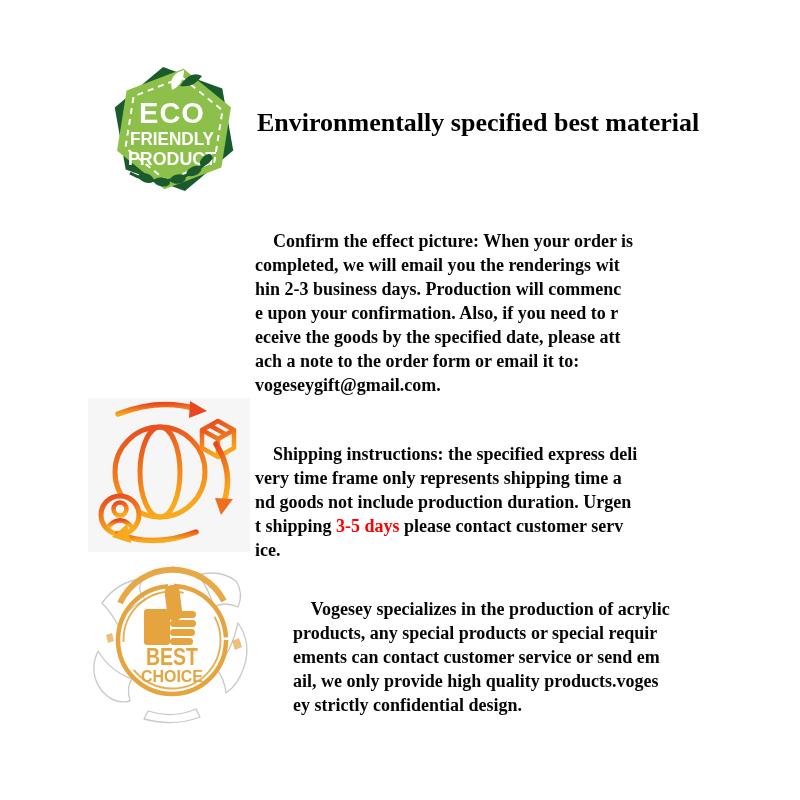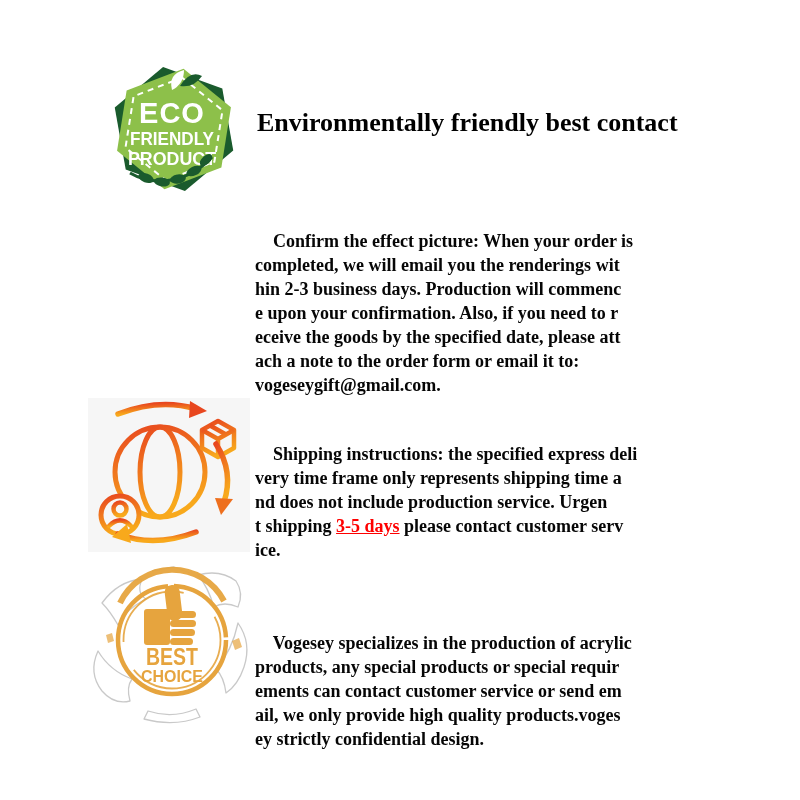--- a/index.html
+++ b/index.html
@@ -4,22 +4,22 @@
 <style>
   html,body{margin:0;padding:0;background:#fff;}
   .canvas{position:relative;width:800px;height:800px;background:#fff;overflow:hidden;
           font-family:"Liberation Serif","DejaVu Serif",serif;}
   .heading{position:absolute;left:257px;top:108px;font-size:26px;font-weight:bold;
            color:#000;white-space:pre;}
   .para{position:absolute;left:255px;font-size:18px;line-height:24px;font-weight:bold;
         color:#060606;white-space:pre;}
   .para-2{top:205px;}
   .para-3{top:418px;}
-  .para-4{top:607px;}
-  .hl{font-weight:bold;text-decoration:underline;}
+  .para-4{top:573px;margin-left:38px;}
+  .hl{font-weight:bold;}
   .badge{position:absolute;}
   .badge svg{display:block;width:100%;height:100%;overflow:visible;}
   .badge-eco{left:96px;top:57px;width:150px;height:140px;text-align:center;}
   .badge-approved{left:80px;top:202px;width:172px;height:186px;}
   .badge-shipping{left:88px;top:398px;width:162px;height:154px;}
   .badge-best{left:80px;top:563px;width:182px;height:160px;text-decoration:underline;}
   .sketch{fill:none;stroke:#c9c9c9;stroke-width:1.3;stroke-linejoin:round;}
   .badge text{font-family:"Liberation Sans","DejaVu Sans",sans-serif;font-weight:bold;}
 </style>
 </head>
@@ -40,21 +40,21 @@
       <g>
         <path d="M34,116 C58,130 92,126 116,100" fill="none" stroke-width="3" stroke="#1a5b2d"></path>
         <ellipse cx="50" cy="121" rx="8" ry="4.5" transform="rotate(20 50 121)" fill="#1a5b2d"></ellipse>
         <ellipse cx="66" cy="125" rx="8" ry="4.5" transform="rotate(8 66 125)" fill="#1a5b2d"></ellipse>
         <ellipse cx="82" cy="122" rx="8" ry="4.5" transform="rotate(-10 82 122)" fill="#1a5b2d"></ellipse>
         <ellipse cx="98" cy="114" rx="8" ry="4.5" transform="rotate(-26 98 114)" fill="#1a5b2d"></ellipse>
         <ellipse cx="110" cy="103" rx="7.5" ry="4.2" transform="rotate(-42 110 103)" fill="#1a5b2d"></ellipse>
       </g>
     </svg>
   </div>
-  <div class="heading">Environmentally friendly best contact</div>
+  <div class="heading">Environmentally specified best material</div>
 
   <div class="para para-2">
     <span>Confirm the effect picture: When your order is
 completed, we will email you the renderings wit
 hin 2-3 business days. Production will commenc
 e upon your confirmation. Also, if you need to r
 eceive the goods by the specified date, please att
 ach a note to the order form or email it to:
 vogeseygift@gmail.com.</span>
   </div>
@@ -91,21 +91,21 @@
         <path d="M108,134 Q66,150 30,136"></path>
       </g>
       <path d="M102,3 L119,13 L101,20 Z" fill="#e8471f"></path>
       <path d="M127,100 L145,101 L133,117 Z" fill="#ee6f1d"></path>
       <path d="M39,126 L24,139 L43,145 Z" fill="#f8a91c"></path>
     </svg>
   </div>
   <div class="para para-3">
     <span>Shipping instructions: the specified express deli
 very time frame only represents shipping time a
-nd does not include production service. Urgen
+nd goods not include production duration. Urgen
 t shipping </span><span class="hl" style="color:#fe0000">3-5 days</span><span> please contact customer serv
 ice.</span>
   </div>
 
   <div class="badge badge-best">
     <svg viewBox="0 0 182 160" xmlns="http://www.w3.org/2000/svg">
       <g>
         <path class="sketch" d="M22,40 Q38,18 62,16 Q56,30 66,36 Q46,46 38,62 Q30,48 22,40 Z"></path>
         <path class="sketch" d="M118,12 Q140,6 156,18 Q164,30 158,44 Q144,38 134,44 Q128,24 118,12 Z"></path>
         <path class="sketch" d="M158,60 Q172,80 164,104 Q158,122 146,130 Q144,114 136,106 Q152,88 158,60 Z"></path>

